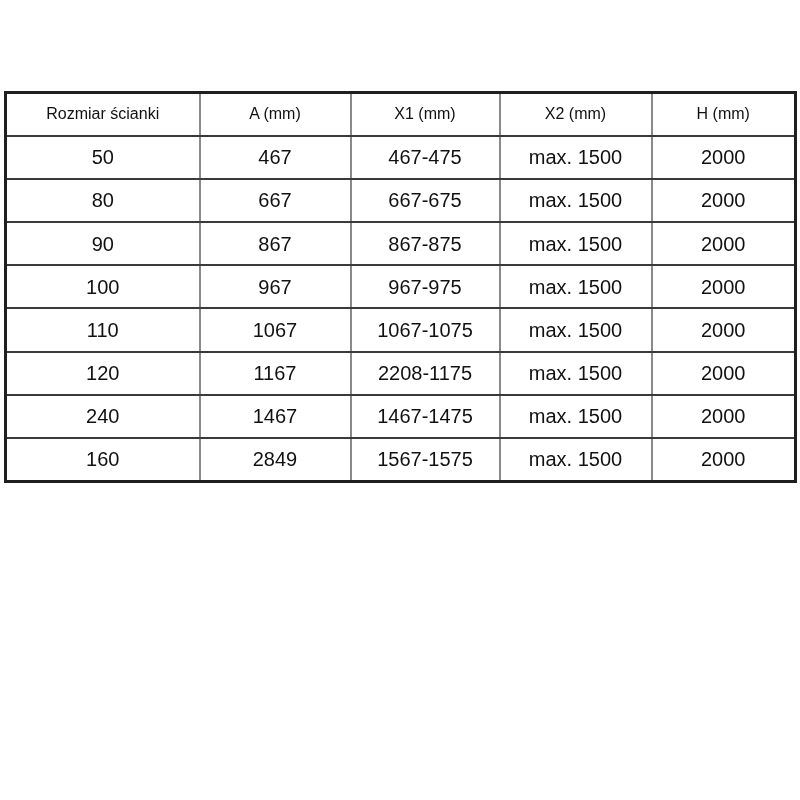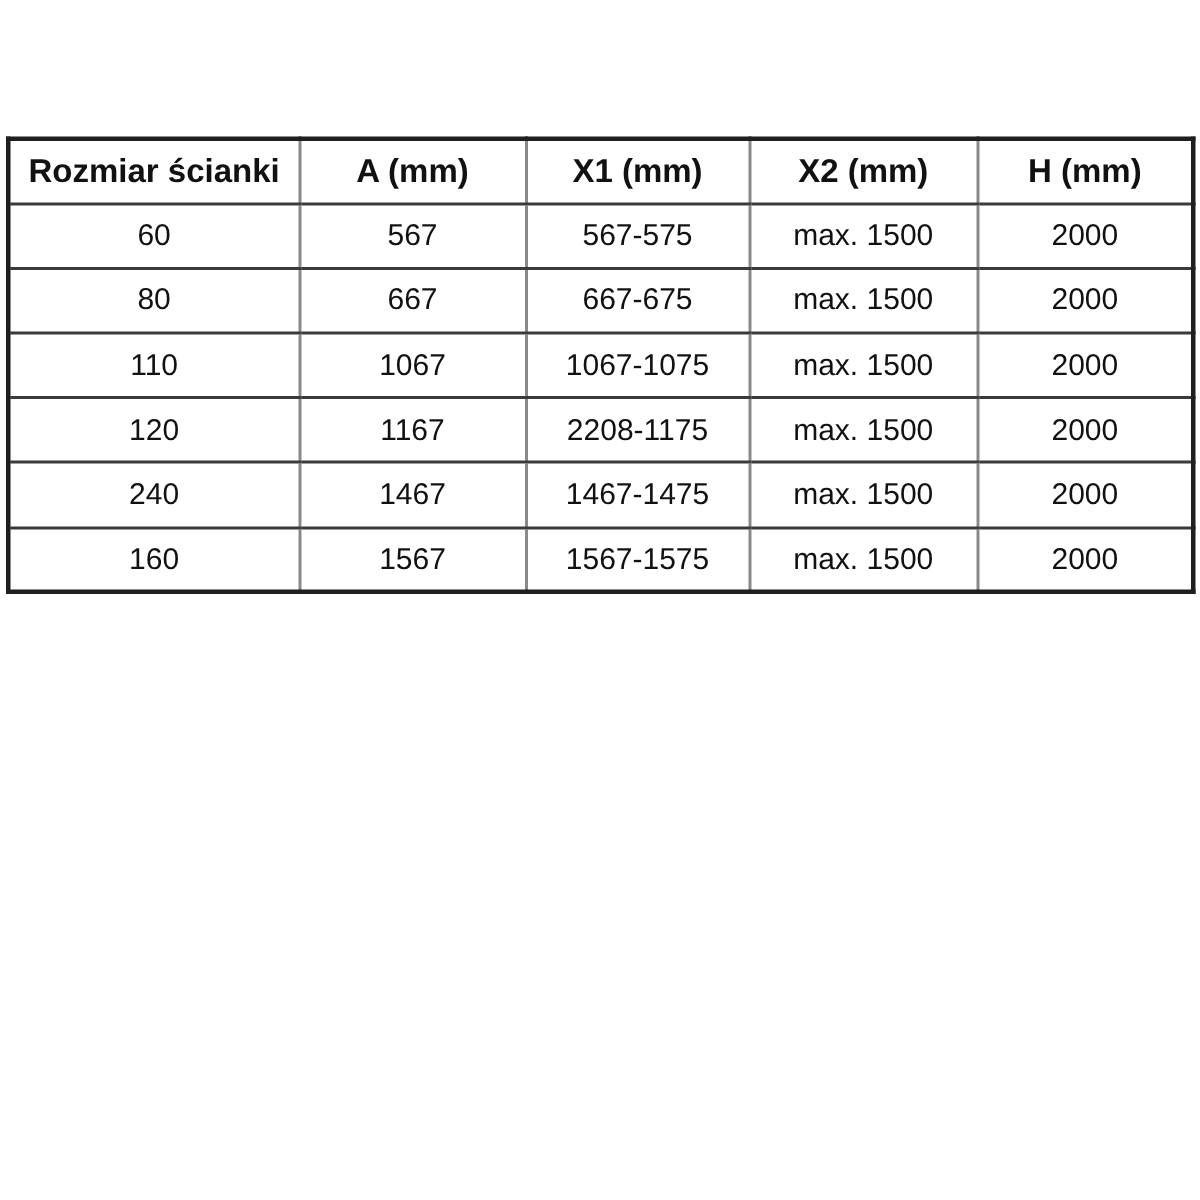--- a/index.html
+++ b/index.html
@@ -38,22 +38,22 @@
     vertical-align: middle;
     color: #111111;
     background: #ffffff;
     height: 43.2px;
     font-size: 20px;
     line-height: 1;
     overflow: hidden;
     white-space: nowrap;
   }
   table.spec-table th {
-    font-weight: bold;
-    font-size: 22px;
+    font-weight: normal;
+    font-size: 16px;
   }
   col.c0 { width: 194px; }
   col.c1 { width: 151px; }
   col.c2 { width: 149px; }
   col.c3 { width: 152px; }
   col.c4 { width: 144px; }
 </style>
 </head>
 <body>
 
@@ -71,30 +71,44 @@
         <tr>
             <th>Rozmiar ścianki</th>
             <th>A (mm)</th>
             <th>X1 (mm)</th>
             <th>X2 (mm)</th>
             <th>H (mm)</th>
           </tr>
       </thead>
       <tbody>
           <tr>
-            <td>60</td>
-            <td>567</td>
-            <td>567-575</td>
+            <td>50</td>
+            <td>467</td>
+            <td>467-475</td>
             <td>max. 1500</td>
             <td>2000</td>
           </tr>
           <tr>
             <td>80</td>
             <td>667</td>
             <td>667-675</td>
+            <td>max. 1500</td>
+            <td>2000</td>
+          </tr>
+          <tr>
+            <td>90</td>
+            <td>867</td>
+            <td>867-875</td>
+            <td>max. 1500</td>
+            <td>2000</td>
+          </tr>
+          <tr>
+            <td>100</td>
+            <td>967</td>
+            <td>967-975</td>
             <td>max. 1500</td>
             <td>2000</td>
           </tr>
           <tr>
             <td>110</td>
             <td>1067</td>
             <td>1067-1075</td>
             <td>max. 1500</td>
             <td>2000</td>
           </tr>
@@ -107,21 +121,21 @@
           </tr>
           <tr>
             <td>240</td>
             <td>1467</td>
             <td>1467-1475</td>
             <td>max. 1500</td>
             <td>2000</td>
           </tr>
           <tr>
             <td>160</td>
-            <td>1567</td>
+            <td>2849</td>
             <td>1567-1575</td>
             <td>max. 1500</td>
             <td>2000</td>
           </tr>
         </tbody>
     </table>
   </div>
 </div>
 
 </body></html>

